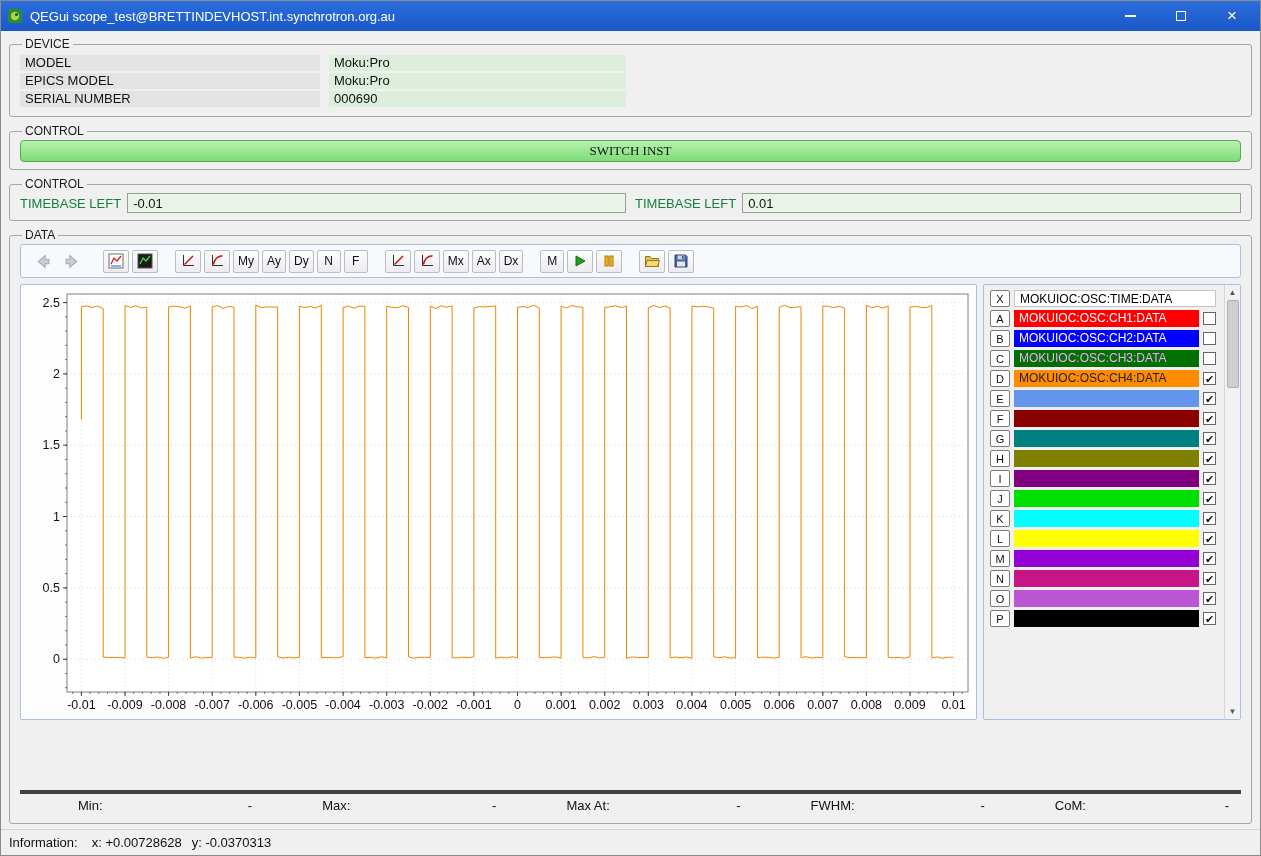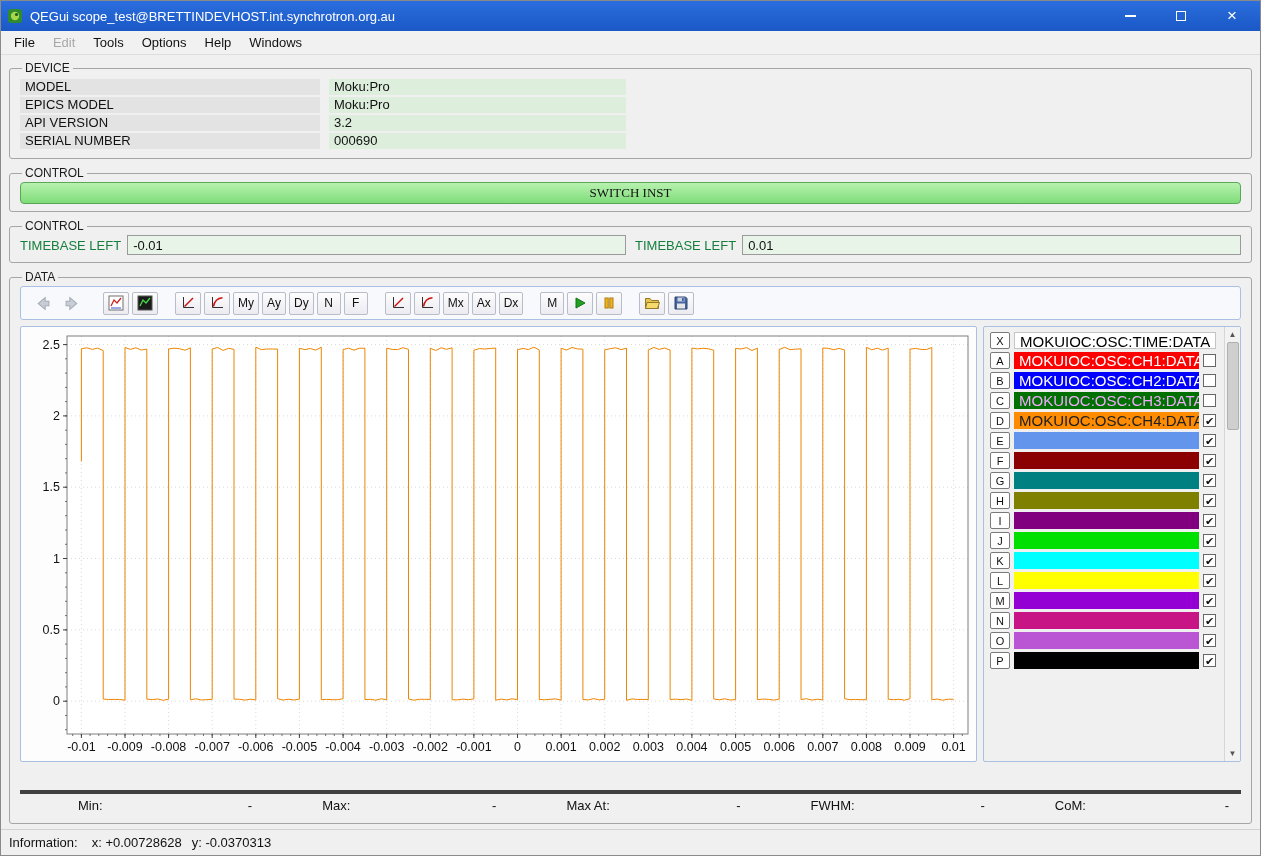--- a/index.html
+++ b/index.html
@@ -36,21 +36,21 @@
   .tb-gap{width:11px;flex:0 0 11px}
   .tbtn{height:23px;min-width:24px;border:1px solid #b9bcc9;border-radius:2px;background:linear-gradient(#fdfdfd,#ebebf1);display:flex;align-items:center;justify-content:center;font-size:12px;padding:0 4px;font-family:inherit;color:#111;cursor:default}
   .tbtn.flat{border:1px solid transparent;background:transparent}
   .ticon{display:flex;align-items:center;justify-content:center}
   .plot-row{display:flex;gap:6px;align-items:flex-start}
   .chart-wrap{flex:1;height:436px;border:1px solid #a9c0e4;border-radius:2px;background:#fdfdfd;overflow:hidden}
   svg text{font-family:"Liberation Sans",sans-serif}
   .pv-panel{flex:0 0 258px;width:258px;height:436px;border:1px solid #a9c0e4;border-radius:2px;background:#f0f0f0;position:relative;padding:5px 24px 5px 6px;overflow:hidden}
   .pv-row{display:flex;align-items:center;gap:4px;height:17px;margin-bottom:3px}
   .pv-letter{width:20px;flex:0 0 20px;height:17px;border:1px solid #7a7a7a;border-radius:2px;background:#fff;font-size:11px;display:flex;align-items:center;justify-content:center;font-family:inherit;color:#111;padding:0;cursor:default}
-  .pv-bar{flex:1;height:17px;font-size:15px;line-height:17px;padding-left:5px;overflow:hidden;white-space:nowrap;color:#111}
+  .pv-bar{flex:1;height:17px;font-size:12px;line-height:17px;padding-left:5px;overflow:hidden;white-space:nowrap;color:#111}
   .pv-bar-white{border:1px solid #c4c4c4;background:#fff}
   .pv-check{width:13px;flex:0 0 13px;height:13px;border:1px solid #666;background:#fff;font-size:11px;line-height:12px;text-align:center;color:#111}
   .scrollbar{position:absolute;top:0;right:0;width:16px;height:100%;background:#f2f2f2;border-left:1px solid #d6d6d6;display:flex;flex-direction:column;align-items:center}
   .sb-btn{height:15px;flex:0 0 15px;width:100%;font-size:8px;color:#555;text-align:center;line-height:15px;cursor:default}
   .sb-thumb{width:12px;height:88px;flex:0 0 88px;background:#cfcfcf;border:1px solid #b0b0b0;border-radius:2px}
   .sb-track{flex:1}
   .stats-row{flex:0 0 26px;border-top:4px solid #404040;margin-top:auto;display:flex;align-items:center}
   .stat{flex:1;display:flex;font-size:13px;padding:0 12px 0 58px;color:#111}
   .sval{margin-left:auto}
   
@@ -74,46 +74,34 @@
     <span class="tb-title">QEGui scope_test@BRETTINDEVHOST.int.synchrotron.org.au</span>
     <span class="winbtn">
         <span class="glyph-min"></span>
       </span>
     <span class="winbtn">
         <span class="glyph-max"></span>
       </span>
     <span class="winbtn">×</span>
   </div>
 
-  <div class="menubar">
-      <div class="menu-item">File</div>
-      <div class="menu-item disabled">Edit</div>
-      <div class="menu-item">Tools</div>
-      <div class="menu-item">Options</div>
-      <div class="menu-item">Help</div>
-      <div class="menu-item">Windows</div>
-    </div>
 
   <div class="content">
 
     <fieldset class="group">
       <legend>DEVICE</legend>
       <div class="device-grid">
         <div>
             <div class="frow">
               <div class="flabel">MODEL</div>
               <div class="fvalue">Moku:Pro</div>
             </div>
             <div class="frow">
               <div class="flabel">EPICS MODEL</div>
               <div class="fvalue">Moku:Pro</div>
-            </div>
-            <div class="frow">
-              <div class="flabel">API VERSION</div>
-              <div class="fvalue">3.2</div>
             </div>
             <div class="frow">
               <div class="flabel">SERIAL NUMBER</div>
               <div class="fvalue">000690</div>
             </div>
           </div>
       </div>
     </fieldset>
 
     <fieldset class="group">

